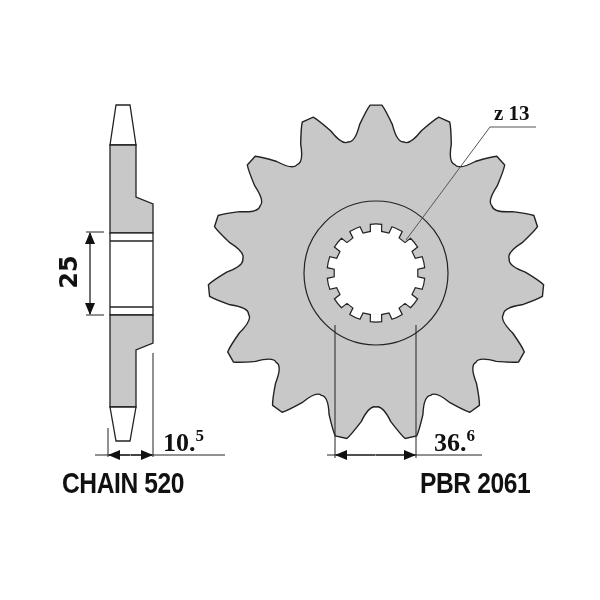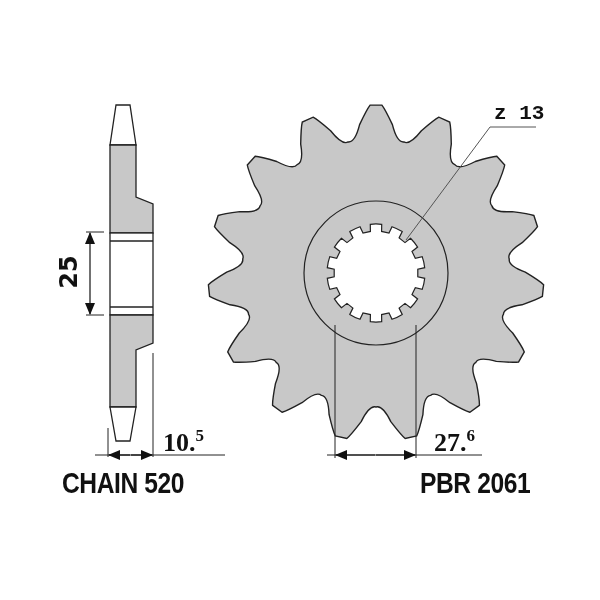--- a/index.html
+++ b/index.html
@@ -2,21 +2,21 @@
 <html><head>
 <meta charset="utf-8">
 <style>
   html, body { margin: 0; padding: 0; background: #ffffff; }
   body { width: 600px; height: 600px; position: relative; overflow: hidden; font-family: "Liberation Sans", sans-serif; }
   svg { position: absolute; left: 0; top: 0; }
   .lbl { position: absolute; color: #111; font-weight: bold; white-space: nowrap; line-height: 1; }
   .lbl-bottom { font-family: "Liberation Sans", sans-serif; font-size: 30px; transform: scaleX(0.82); transform-origin: left top; letter-spacing: -0.5px; }
   .lbl-dim { font-size: 26px; font-family: Liberation Serif, serif; }
   .lbl-dim sup { font-size: 17px; vertical-align: 10px; }
-  .lbl-z { font-size: 21px; font-family: Liberation Mono, monospace; }
+  .lbl-z { font-size: 21px; font-family: Liberation Serif, serif; }
   .lbl-25 { font-size: 24px; font-family: "DejaVu Sans", sans-serif; transform: rotate(-90deg); transform-origin: center center; }
 </style>
 </head>
 <body>
 
 <svg width="600" height="600" viewBox="0 0 600 600">
   <defs>
     <marker id="arr" markerWidth="12" markerHeight="10" refX="11" refY="5" orient="auto" markerUnits="userSpaceOnUse">
       <path d="M0,0 L12,5 L0,10 Z" fill="#111"></path>
     </marker>
@@ -71,16 +71,16 @@
     <line x1="490" y1="127" x2="406" y2="240" stroke="#555" stroke-width="1"></line>
   </g>
 </svg>
 
 <div class="lbl lbl-z" style="left:494px; top:103px;">z 13</div>
 
 <div class="lbl lbl-25" style="left:52px; top:260px;">25</div>
 
 <div class="lbl lbl-dim" style="left:163px; top:427px;"><span>10</span>.<sup>5</sup></div>
 
-<div class="lbl lbl-dim" style="left:434px; top:427px;"><span>27</span>.<sup>6</sup></div>
+<div class="lbl lbl-dim" style="left:434px; top:427px;"><span>36</span>.<sup>6</sup></div>
 
 <div class="lbl lbl-bottom" style="left:62px; top:468px;">CHAIN 520</div>
 <div class="lbl lbl-bottom" style="left:420px; top:468px;">PBR 2061</div>
 
 </body></html>

